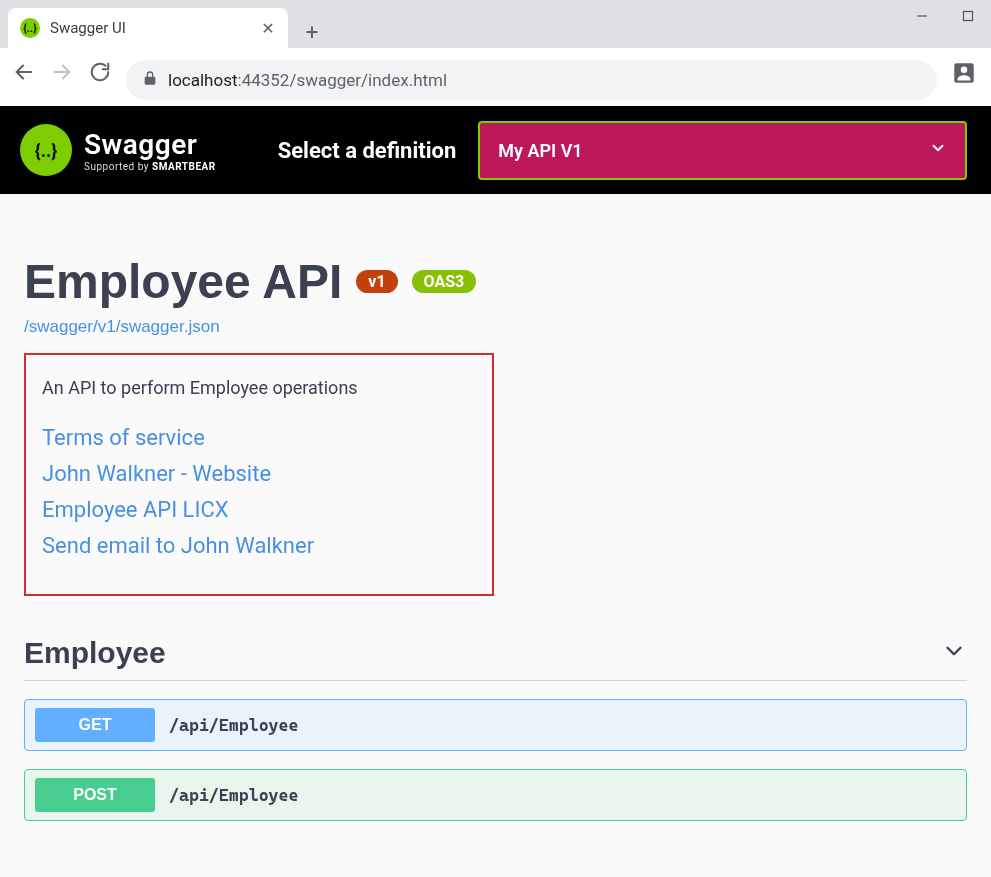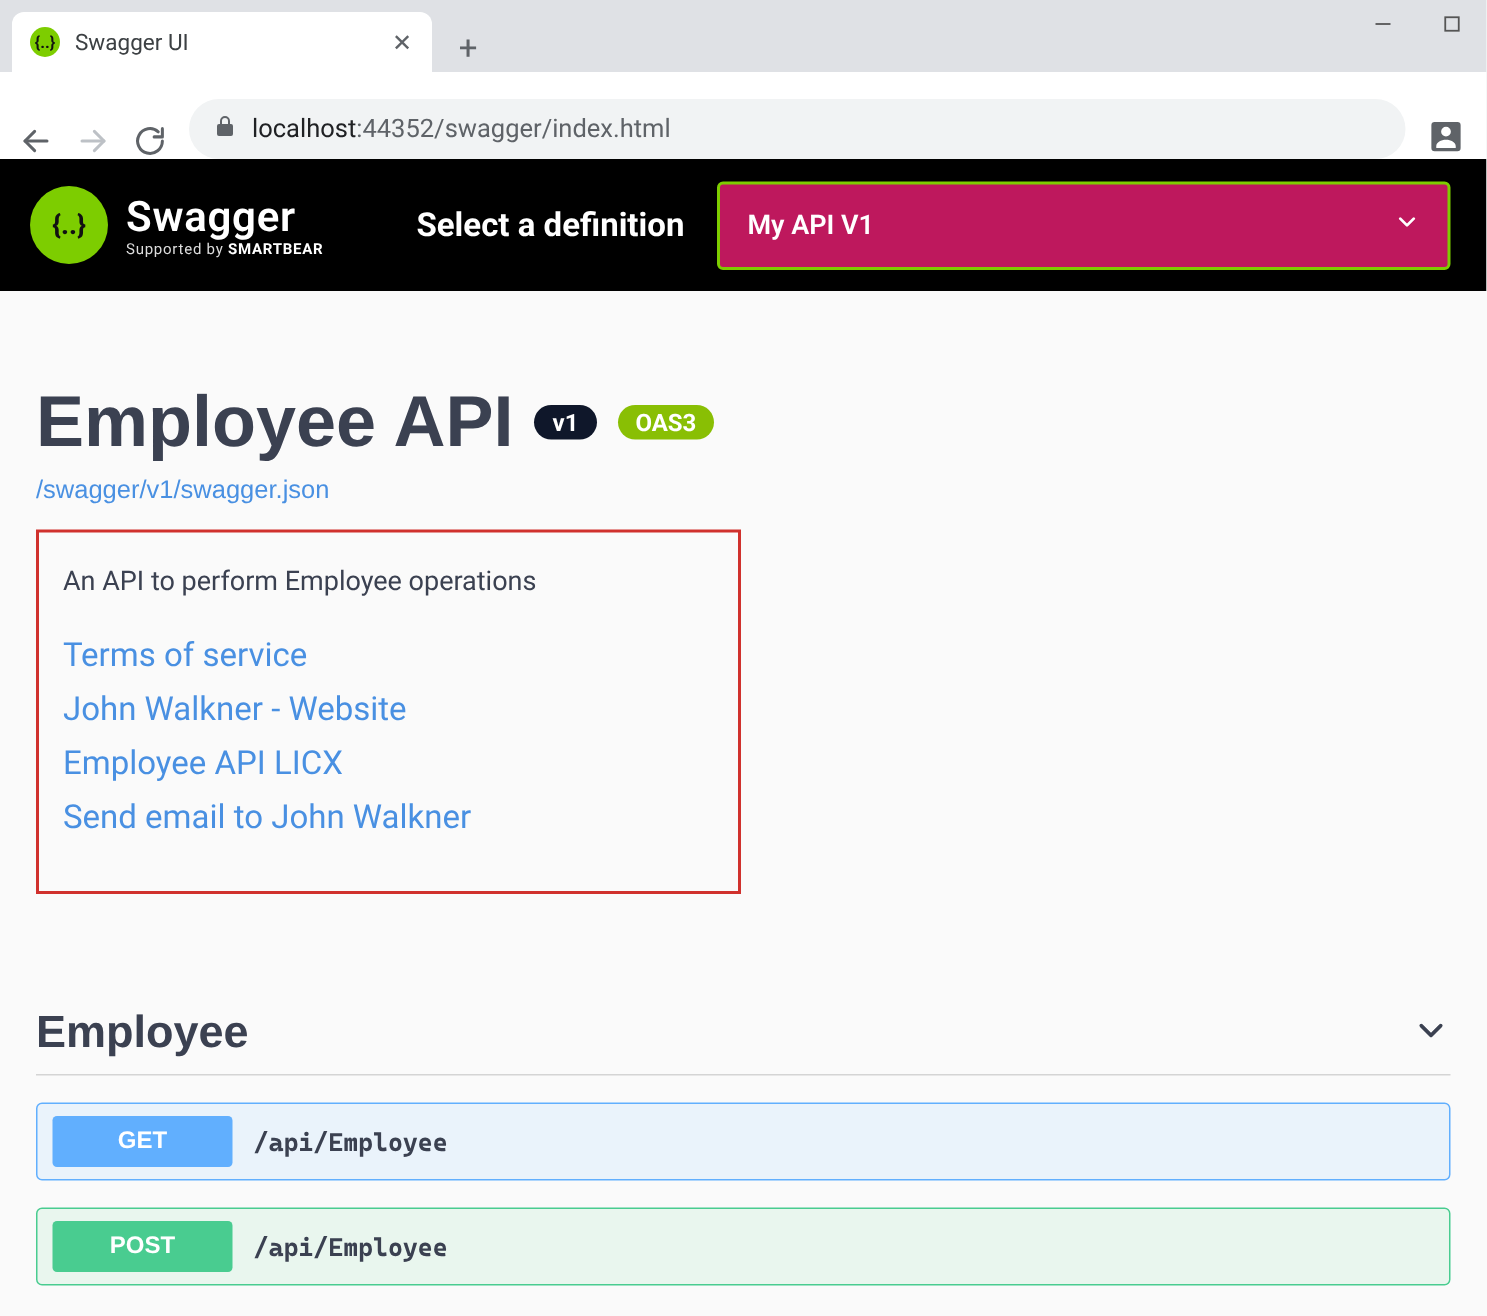--- a/index.html
+++ b/index.html
@@ -9,21 +9,21 @@
   .browser-chrome { background: #dfe1e5; }
   .tab-bar { display: flex; align-items: flex-end; height: 48px; background: #dfe1e5; padding-left: 8px; }
   .tab { display: flex; align-items: center; background: #fff; height: 40px; padding: 0 12px; border-radius: 8px 8px 0 0; min-width: 280px; gap: 10px; position: relative; }
   .tab-favicon { width: 20px; height: 20px; border-radius: 50%; background: #7dcd00; display: flex; align-items: center; justify-content: center; color: #111; font-weight: bold; font-size: 11px; }
   .tab-title { flex: 1; font-size: 15px; color: #3c4043; }
   .tab-close { width: 16px; height: 16px; display: flex; align-items: center; justify-content: center; color: #5f6368; cursor: pointer; font-size: 16px; }
   .new-tab { width: 32px; height: 32px; display: flex; align-items: center; justify-content: center; color: #5f6368; font-size: 22px; margin-left: 8px; cursor: pointer; }
   .win-controls { position: absolute; right: 0; top: 0; display: flex; }
   .win-btn { width: 46px; height: 32px; display: flex; align-items: center; justify-content: center; color: #555; }
 
-  .addr-bar { display: flex; align-items: flex-end; background: #fff; height: 58px; padding: 0 12px; gap: 14px; }
+  .addr-bar { display: flex; align-items: flex-start; background: #fff; height: 58px; padding: 12px 12px; gap: 14px; }
   .nav-btn { width: 24px; height: 24px; display: flex; align-items: center; justify-content: center; color: #5f6368; cursor: pointer; }
   .nav-btn.disabled { color: #bdc1c6; }
   .addr-field { flex: 1; background: #f1f3f4; border-radius: 24px; height: 40px; display: flex; align-items: center; padding: 0 16px; gap: 10px; color: #5f6368; font-size: 17px; }
   .addr-field .secure { color: #5f6368; }
   .addr-host { color: #202124; }
   .addr-port { color: #5f6368; }
   .addr-path { color: #5f6368; }
   .profile-icon { width: 28px; height: 28px; color: #5f6368; }
 
   
@@ -36,29 +36,29 @@
   .swag-logo-text .sub b { font-weight: 700; color: #fff; }
   .def-label { color: #fff; font-size: 22px; font-weight: 700; margin-left: 40px; }
   .def-select { flex: 1; border: 2px solid #7dcd00; background: #be185d; color: #fff; height: 59px; display: flex; align-items: center; justify-content: space-between; padding: 0 18px; font-size: 18px; font-weight: 600; border-radius: 4px; cursor: pointer; margin-right: 4px; }
   .def-select .chev { color: #fff; }
 
   
   .content { padding: 60px 24px 0 24px; background: #fafafa; }
   .api-title-row { display: flex; align-items: center; gap: 14px; }
   .api-title { font-size: 48px; font-weight: 700; color: #3b4151; font-family: "Segoe UI", sans-serif; }
   .badge { display: inline-flex; align-items: center; justify-content: center; border-radius: 16px; padding: 2px 12px; font-size: 16px; font-weight: 700; color: #fff; }
-  .badge.ver { background: #0f172a; }
+  .badge.ver { background: #c2410c; }
   .badge.oas { background: #89bf04; }
   .api-spec-link { color: #4990e2; font-size: 17px; margin-top: 8px; display: inline-block; cursor: pointer; font-family: "Segoe UI", sans-serif; }
 
   .info-box { border: 2px solid #d0312d; margin-top: 16px; width: 470px; padding: 22px 16px 28px 16px; }
   .info-desc { color: #3b4151; font-size: 18px; margin-bottom: 24px; }
   .info-link { color: #4990e2; font-size: 22px; display: block; margin-bottom: 4px; cursor: pointer; line-height: 1.45; }
 
-  .tag-section { margin-top: 76px; }
+  .tag-section { margin-top: 40px; }
   .tag-header { display: flex; align-items: center; justify-content: space-between; border-bottom: 1px solid rgba(0,0,0,0.15); padding-bottom: 10px; cursor: pointer; }
   .tag-name { font-size: 30px; font-weight: 700; color: #3b4151; font-family: "Segoe UI", sans-serif; }
   .tag-chev { color: #3b4151; }
 
   .op { margin-top: 18px; border-radius: 4px; display: flex; align-items: center; padding: 8px 10px; cursor: pointer; }
   .op.get { background: #eaf3fb; border: 1px solid #61affe; }
   .op.post { background: #e9f6ee; border: 1px solid #49cc90; }
   .op-method { color: #fff; font-weight: 700; font-size: 16px; padding: 8px 0; width: 120px; text-align: center; border-radius: 3px; font-family: "Segoe UI", sans-serif; }
   .op.get .op-method { background: #61affe; }
   .op.post .op-method { background: #49cc90; }

